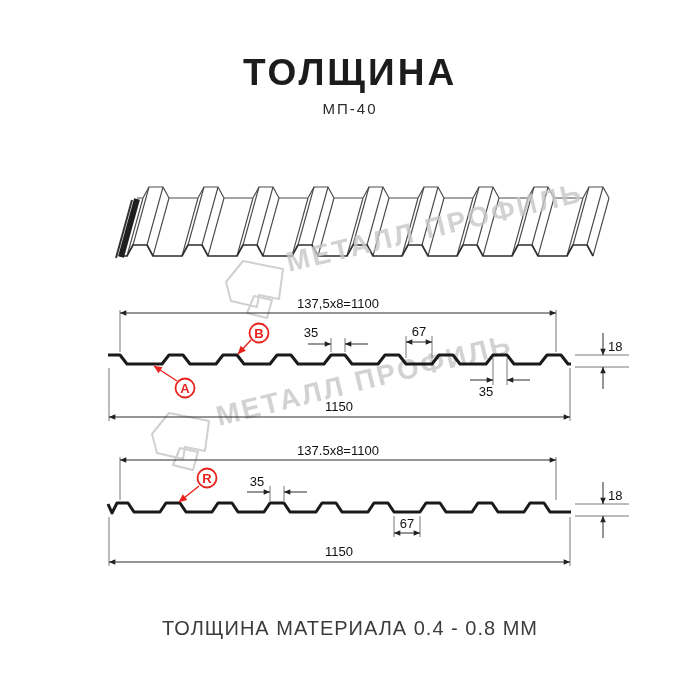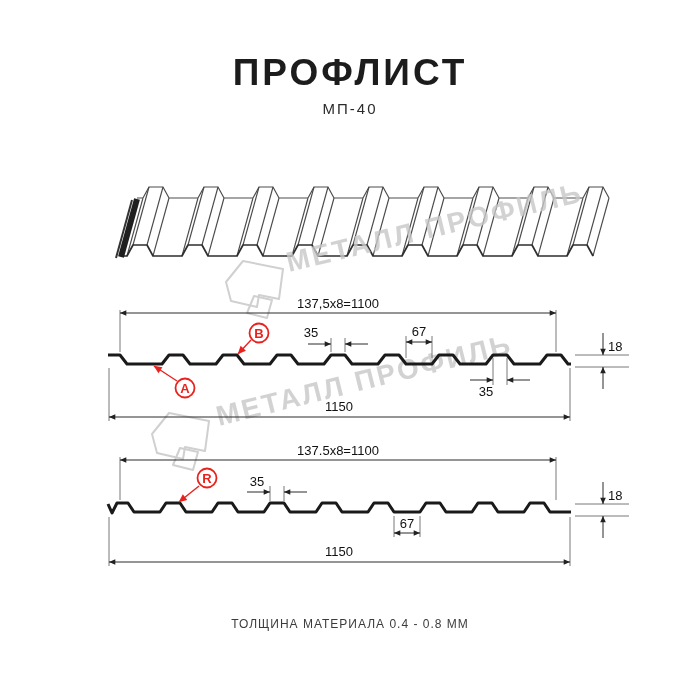--- a/index.html
+++ b/index.html
@@ -15,21 +15,21 @@
   .title{
     position:absolute;top:52px;left:0;width:700px;text-align:center;
     font-size:37px;font-weight:bold;letter-spacing:3px;color:#1c1c1c;
   }
   .subtitle{
     position:absolute;top:100px;left:0;width:700px;text-align:center;
     font-size:15px;font-weight:normal;letter-spacing:2px;color:#2b2b2b;
   }
   .footer{
     position:absolute;top:617px;left:0;width:700px;text-align:center;
-    font-size:12px;letter-spacing:1px;color:#3c3c3c;
+    font-size:20px;letter-spacing:1px;color:#3c3c3c;
   }
   svg{position:absolute;top:0;left:0;}
   .outline{fill:none;stroke:var(--ink);stroke-width:3;stroke-linejoin:round;stroke-linecap:butt;}
   .dimline{stroke:#2b2b2b;stroke-width:1;fill:none;}
   .extline{stroke:#6a6a6a;stroke-width:0.9;fill:none;}
   .dimtext{font-size:13px;fill:#111;}
   .mid{text-anchor:middle;}
   .redcircle{fill:none;stroke:var(--red);stroke-width:1.8;}
   .redtext{fill:var(--red);font-weight:bold;font-size:13px;text-anchor:middle;}
   .leader{stroke:var(--red);stroke-width:1.4;fill:none;}
@@ -40,21 +40,21 @@
   .s3d-quad{fill:#ffffff;stroke:none;}
   .s3d-rib{stroke:#4a4a4a;stroke-width:1.15;}
   .s3d-edge{stroke:#1f1f1f;stroke-width:6;}
   .s3d-edge2{stroke:#333;stroke-width:2;}
 </style>
 </head>
 <body>
 
 <div class="page">
 
-  <div class="title">ПРОФЛИСТ</div>
+  <div class="title">ТОЛЩИНА</div>
   <div class="subtitle">МП-40</div>
 
   <svg width="700" height="700" viewBox="0 0 700 700">
     <defs>
       <marker id="mArrow" viewBox="0 0 10 10" refX="9" refY="5" markerWidth="9" markerHeight="7" orient="auto-start-reverse">
         <path d="M0,1 L9,5 L0,9 Z" fill="#222"></path>
       </marker>
       <marker id="mArrowRed" viewBox="0 0 10 10" refX="8.5" refY="5" markerWidth="8" markerHeight="6.5" orient="auto-start-reverse">
         <path d="M0,1 L9,5 L0,9 Z" fill="#e8231e"></path>
       </marker>

